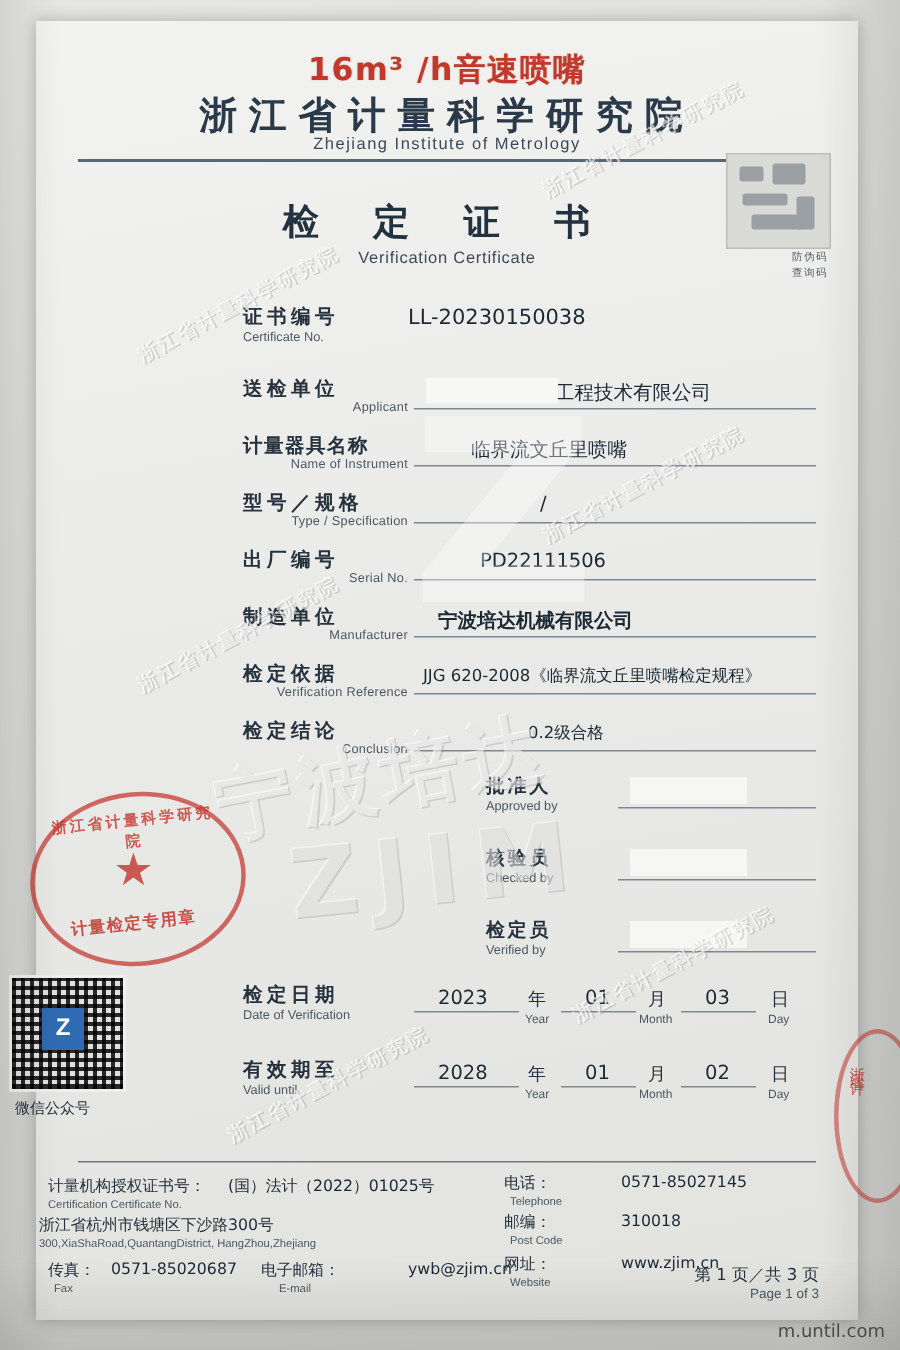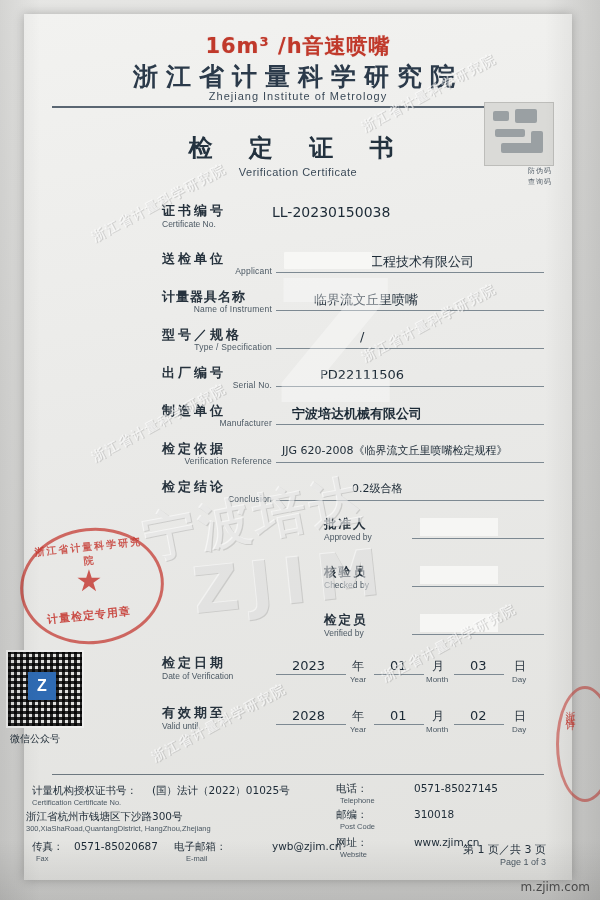--- a/index.html
+++ b/index.html
@@ -365,14 +365,14 @@
 
   <div class="qr-left"></div>
   <div class="qr-left-center">Z</div>
   <div class="wechat-label">微信公众号</div>
 
   <div class="seal-right">
     <span>浙江省计</span>
   </div>
 
   <div class="paper-shade"></div>
-  <div class="footer-url">m.zjim.com</div>
+  <div class="footer-url">m.until.com</div>
 </div>
 
 </body></html>

